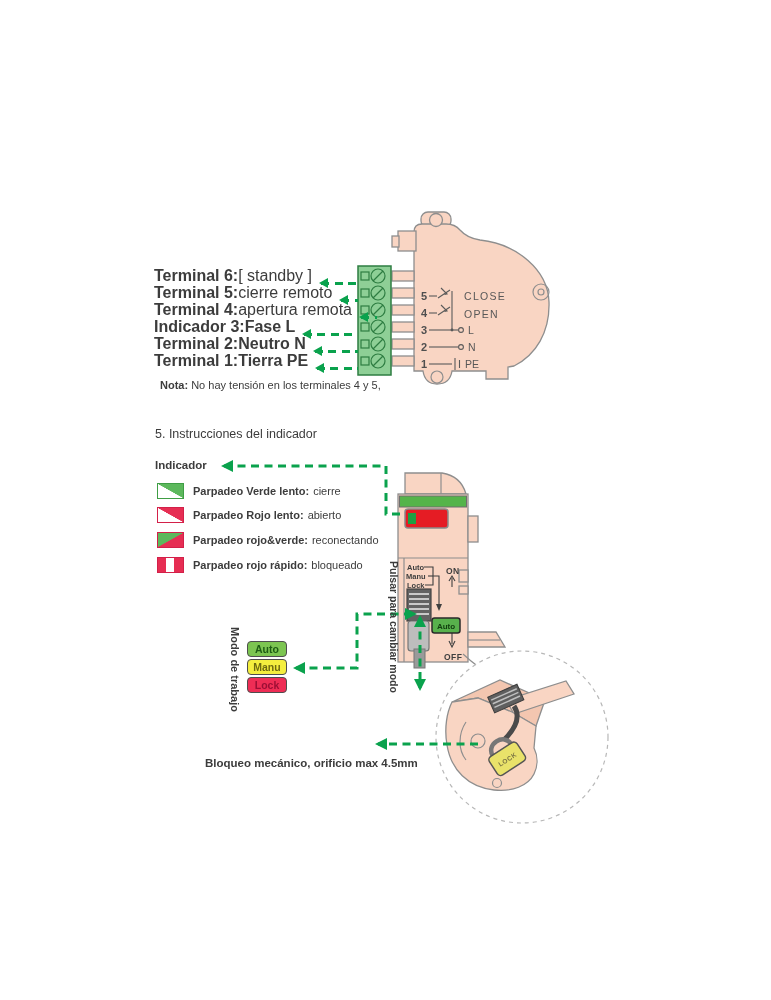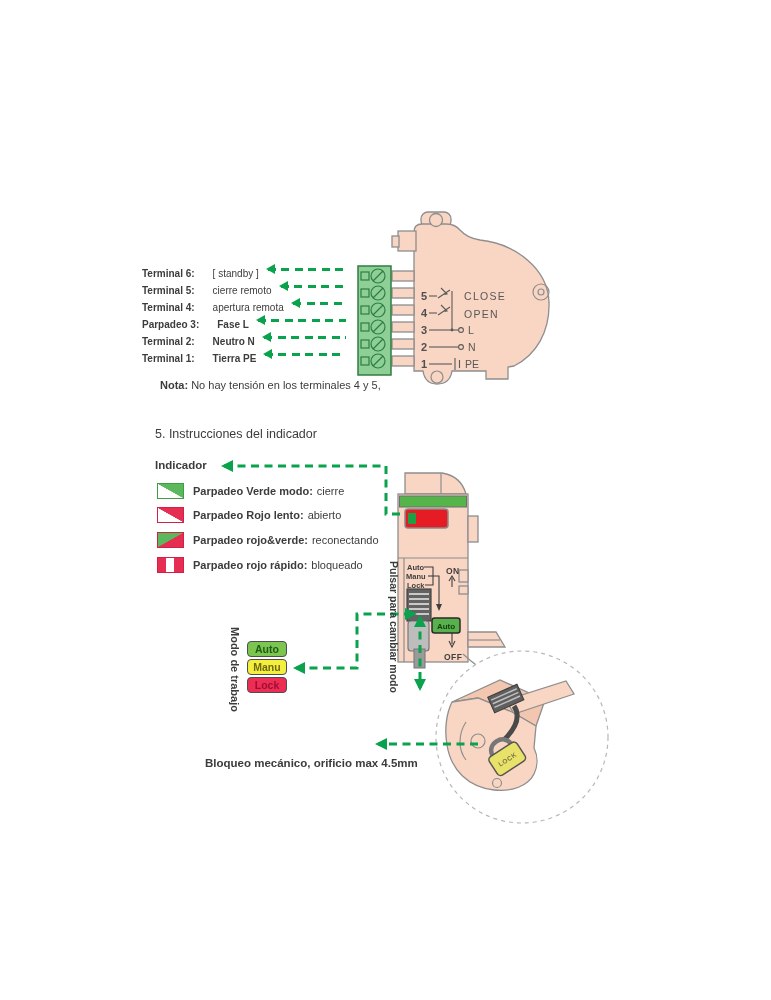--- a/index.html
+++ b/index.html
@@ -2,23 +2,23 @@
 <html style="--arrow-green: #0aa24d; --band-green: #55b44a; --terminal-green: #8ecf96; --terminal-border: #2e7d42; --indicator-red: #e51c24; --salmon: #f9d5c3; --salmon-dark: #f3c6b0; --outline-gray: #8e8e8e; --flag-green: #5cb85c; --flag-red: #e62e53; --badge-auto: #7cc551; --badge-manu: #f4ee3e; --badge-lock: #ee2d55;"><head>
 <meta charset="utf-8">
 <style>
   html,body{margin:0;padding:0;background:#fff}
   .page{position:relative;width:771px;height:1000px;background:#fff;overflow:hidden;
         font-family:"Liberation Sans",sans-serif;color:#3c3c3c}
   svg{font-family:"Liberation Sans",sans-serif}
   .abs{position:absolute}
 
   
-  .trow{position:absolute;left:142px;width:204px;height:17px;display:flex;align-items:flex-start;
-        font-size:10px;font-weight:700;white-space:nowrap}
-  .trow .post{font-weight:400;margin-left:18px}
+  .trow{position:absolute;left:154px;width:204px;height:17px;display:flex;align-items:flex-end;
+        font-size:16px;font-weight:700;white-space:nowrap}
+  .trow .post{font-weight:400;margin-left:0}
   .trow.allbold .post{font-weight:700}
   .arr{flex:1;min-width:16px;height:3.2px;margin-left:9px;position:relative;
        background:repeating-linear-gradient(to right,var(--arrow-green,#0aa24d) 0 8px,transparent 8px 13.5px)}
   .arr::before{content:"";position:absolute;left:-2px;top:-4px;width:0;height:0;
        border-right:9px solid var(--arrow-green,#0aa24d);
        border-top:5.5px solid transparent;border-bottom:5.5px solid transparent}
 
   .note{position:absolute;left:160px;top:377px;font-size:11px;line-height:16px;width:250px}
   .note .ind{display:block;margin-left:33px}
   .h5{position:absolute;left:155px;top:427px;font-size:12.5px;font-weight:400}
@@ -269,21 +269,21 @@
     <span>Terminal 5:</span>
     <span class="post">cierre remoto</span>
     <div class="arr"></div>
   </div>
   <div class="trow" style="top:302px">
     <span>Terminal 4:</span>
     <span class="post">apertura remota</span>
     <div class="arr"></div>
   </div>
   <div class="trow allbold" style="top:319px">
-    <span>Parpadeo 3:</span>
+    <span>Indicador 3:</span>
     <span class="post">Fase L</span>
     <div class="arr"></div>
   </div>
   <div class="trow allbold" style="top:336px">
     <span>Terminal 2:</span>
     <span class="post">Neutro N</span>
     <div class="arr"></div>
   </div>
   <div class="trow allbold" style="top:353px">
     <span>Terminal 1:</span>
@@ -294,21 +294,21 @@
   <div class="note">
     <b>Nota:</b>
     <span>No hay tensión en los terminales 4 y 5,</span>
   </div>
 
   <div class="h5">5. Instrucciones del indicador</div>
   <div class="indic">Indicador</div>
 
   <div class="lrow" style="top:483px">
     <div class="flag f1"></div>
-    <b>Parpadeo Verde modo:</b>
+    <b>Parpadeo Verde lento:</b>
     <span>cierre</span>
   </div>
   <div class="lrow" style="top:507px">
     <div class="flag f2"></div>
     <b>Parpadeo Rojo lento:</b>
     <span>abierto</span>
   </div>
   <div class="lrow" style="top:557px">
     <div class="flag f4"></div>
     <b>Parpadeo rojo rápido:</b>

